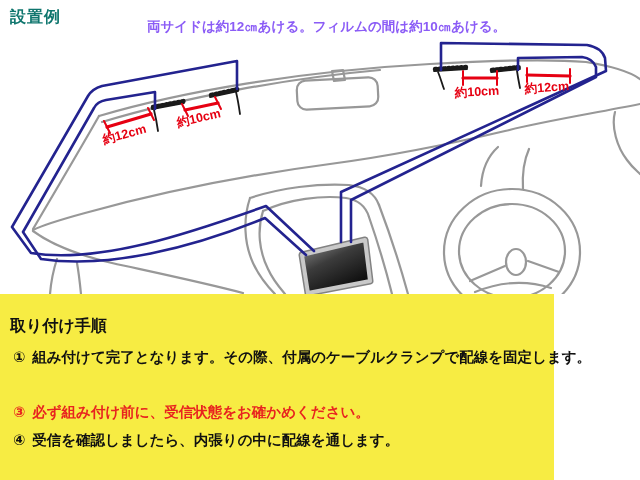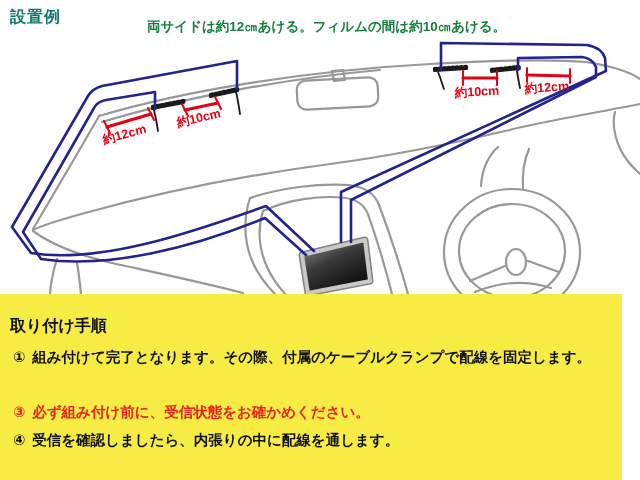--- a/index.html
+++ b/index.html
@@ -5,25 +5,25 @@
   html,body{margin:0;padding:0;background:#fff;}
   .screen{
     position:relative;width:640px;height:480px;overflow:hidden;background:#ffffff;
     font-family:"Liberation Sans","DejaVu Sans",sans-serif;
   }
   .page-title{
     position:absolute;left:10px;top:7px;font-size:16px;font-weight:bold;color:#0f766e;
     letter-spacing:1px;
   }
   .top-note{
-    position:absolute;left:147px;top:18px;font-size:13.5px;font-weight:bold;color:#15803d;
+    position:absolute;left:147px;top:18px;font-size:13.5px;font-weight:bold;color:#8b5cf6;
   }
   .diagram{position:absolute;left:0;top:0;}
   .inst-panel{
-    position:absolute;left:0;top:294px;width:622px;height:186px;background:#f7ec43;
+    position:absolute;left:0;top:294px;width:554px;height:186px;background:#f7ec43;
   }
   .inst-heading{
     position:absolute;left:10px;top:22px;font-size:16px;font-weight:bold;color:#111;
   }
   .step{
     position:absolute;left:13px;font-size:14.5px;font-weight:bold;color:#111;white-space:nowrap;
   }
   .step .num{margin-right:7px;}
   .step.red{color:#e8231f;}
   .step-1{top:54px;}

